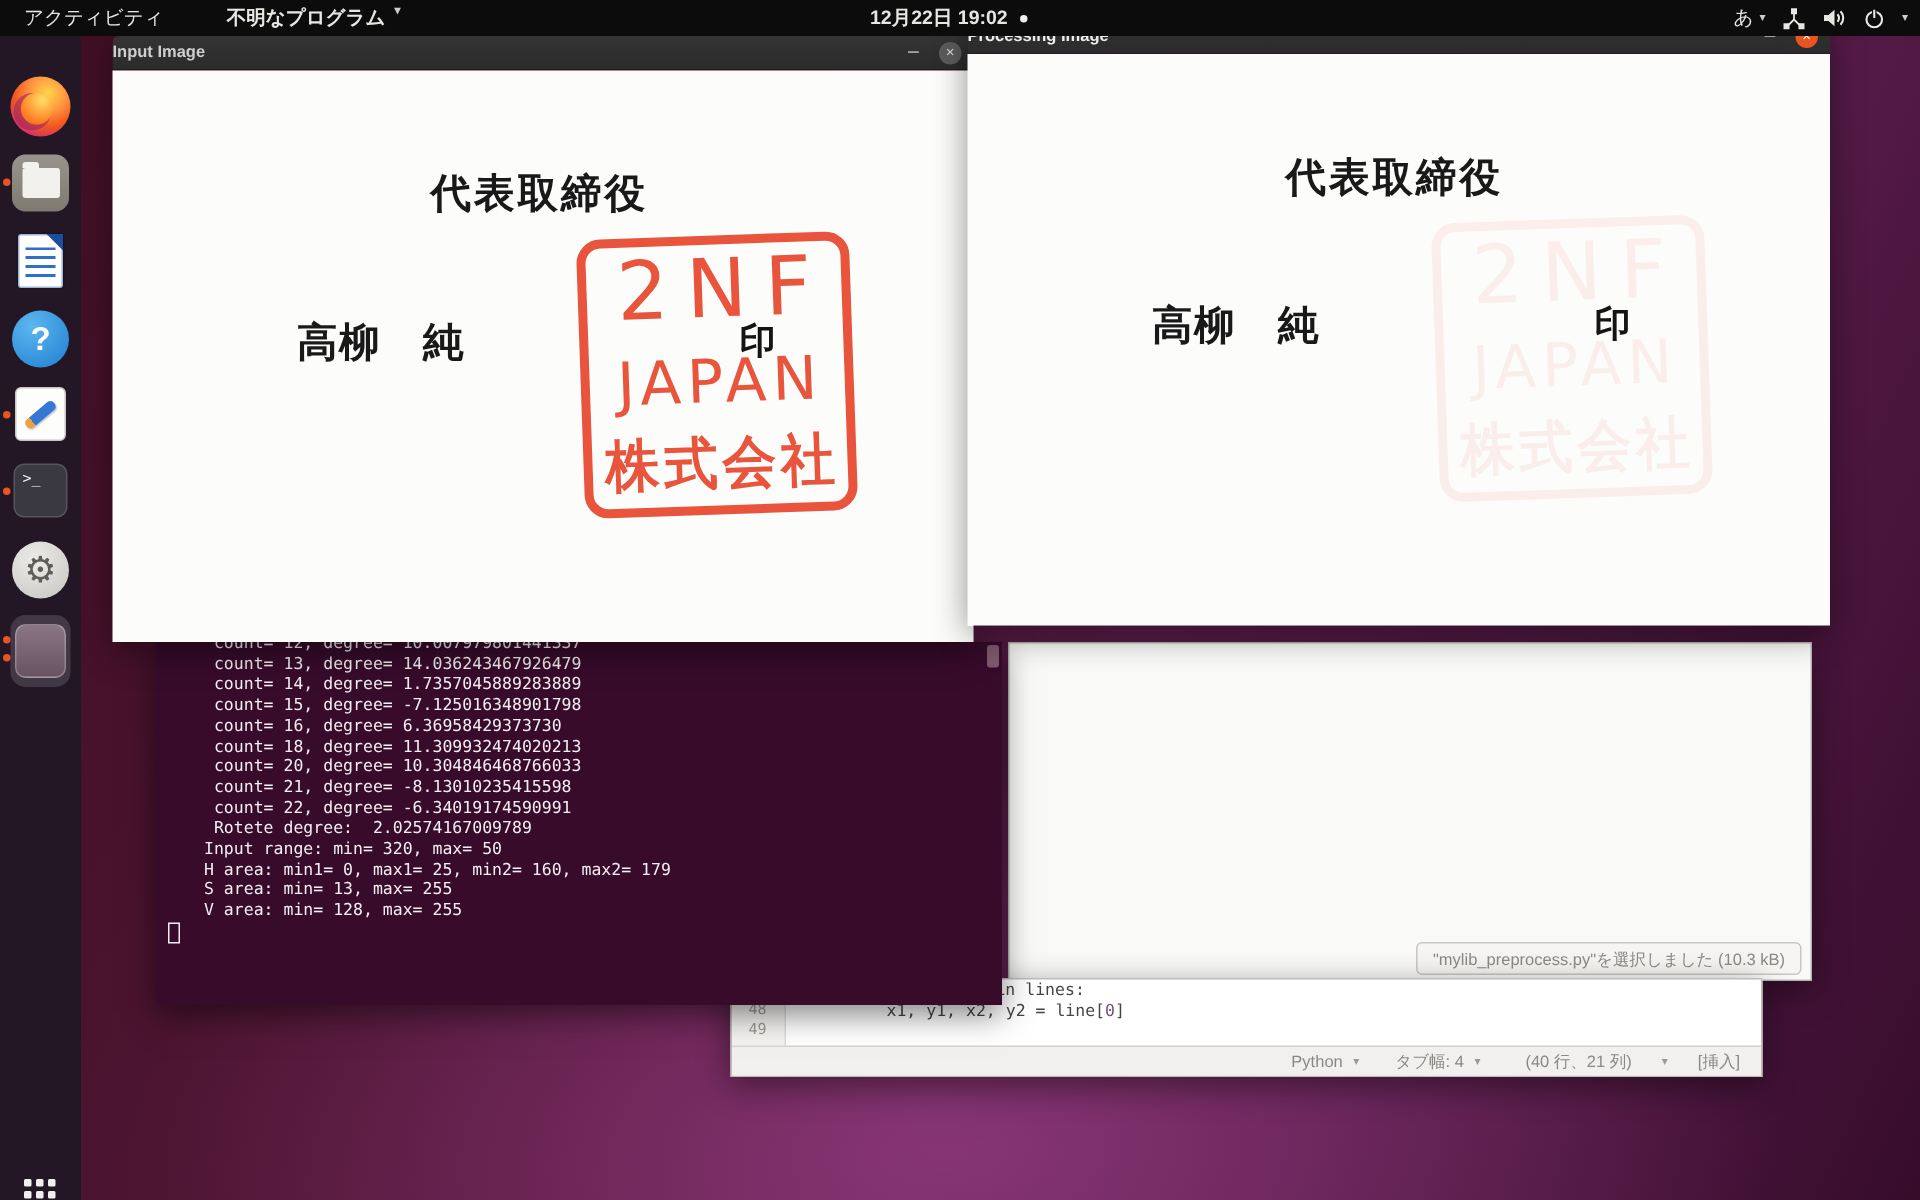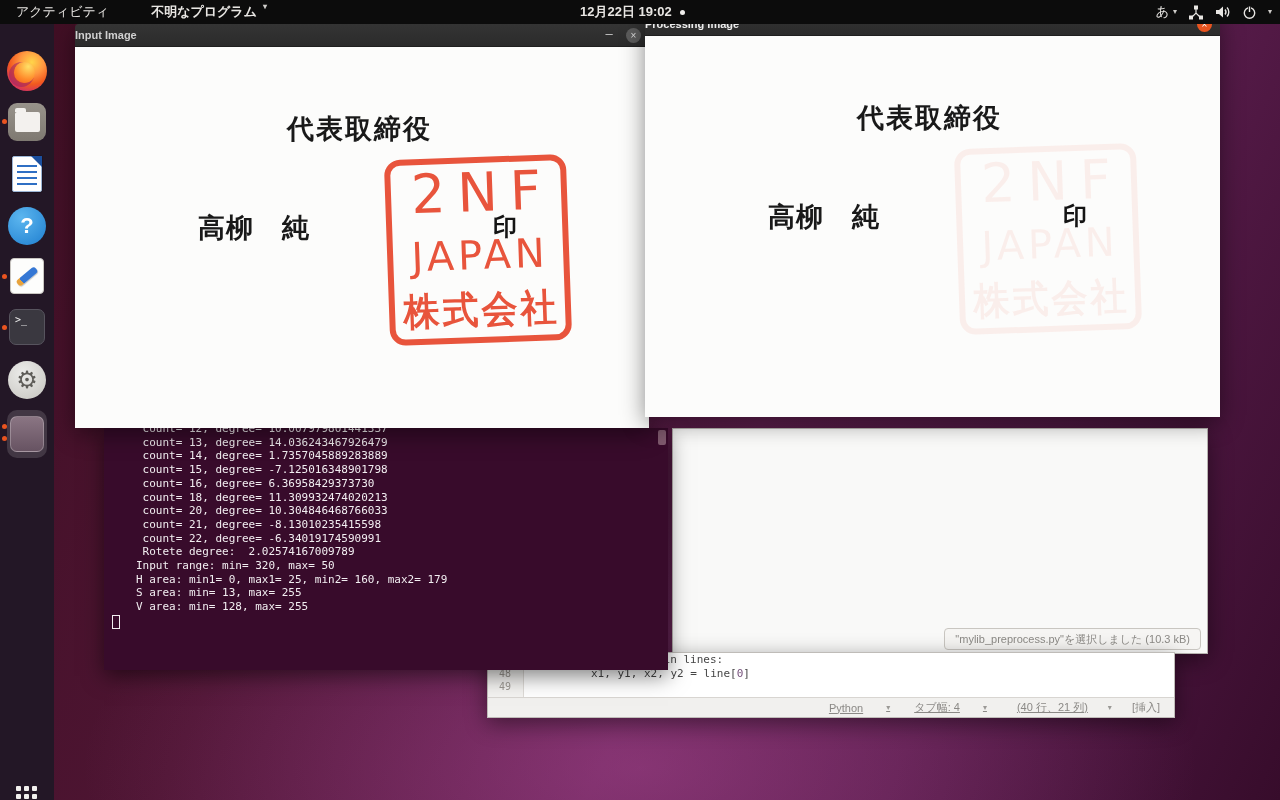--- a/index.html
+++ b/index.html
@@ -101,21 +101,21 @@
   
   .editor { left:487px; top:652px; width:688px; height:66px; background:#fff; border:1px solid #bfbcb8; z-index:5; }
   .gutter { position:absolute; left:0; top:0; bottom:20px; width:36px; background:#f4f3f1; border-right:1px solid #dedbd7; }
   .gutter .num { height:13.5px; line-height:13.5px; font-family:"DejaVu Sans Mono", monospace; font-size:10px;
     color:#9c9892; text-align:right; padding-right:12px; }
   .code-rows { position:absolute; left:37px; right:0; top:0; }
   .crow { height:13.5px; line-height:13.5px; font-family:"DejaVu Sans Mono", monospace; font-size:11px; color:#454545; white-space:pre; }
   .crow .numlit { color:#75507b; }
   .ed-status { position:absolute; left:0; right:0; bottom:0; height:20px; background:#f1f0ee; border-top:1px solid #d8d5d1;
     display:flex; align-items:center; justify-content:flex-end; font-size:11px; color:#8b8986; }
-  .ed-status .item { display:flex; align-items:center; gap:23px;text-decoration:underline; }
+  .ed-status .item { display:flex; align-items:center; gap:7px; }
   .ed-status .caret { color:#9b9996; }
 
   
   .terminal { left:104px; top:428px; width:564px; height:242px; background:#380b2b; z-index:7; overflow:hidden;
     box-shadow:0 6px 20px rgba(0,0,0,.5); }
   .term-lines { margin-top:-6px; padding-left:8px; }
   .tline { font-family:"DejaVu Sans Mono", monospace; font-size:11px; line-height:13.7px; color:#f2eef1; white-space:pre;margin-left:24px; }
   .term-cursor { margin:1px 0 0 8px; width:8px; height:14px; border:1px solid #f2eef1; }
   .term-scroll { position:absolute; right:2px; top:2px; width:8px; height:15px; background:#b99ca6; opacity:.55; border-radius:2px; }
 </style>

